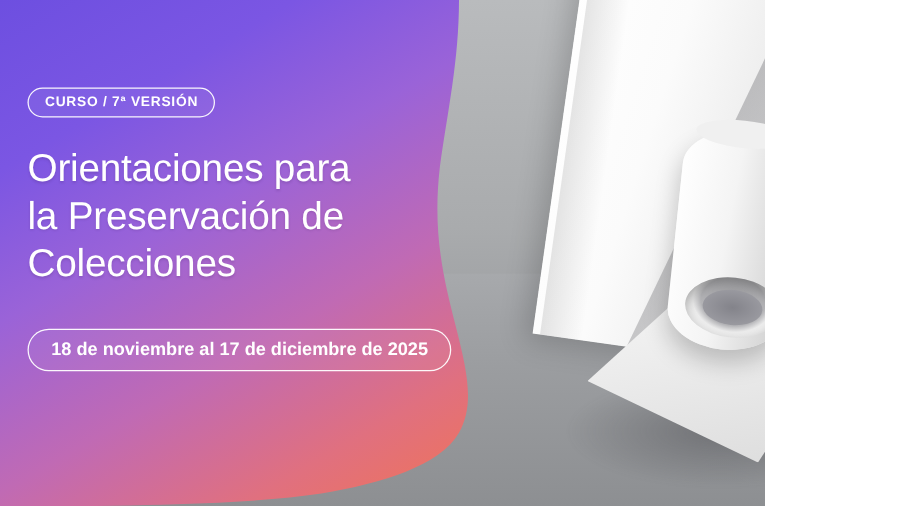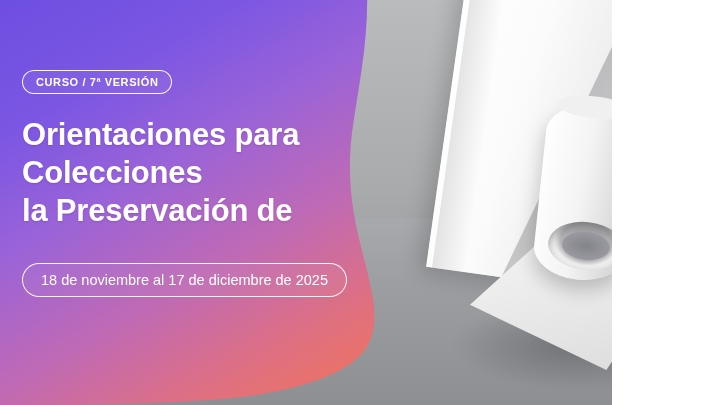--- a/index.html
+++ b/index.html
@@ -161,33 +161,33 @@
     font-weight: bold;
     letter-spacing: 0.6px;
     padding: 5px 13px 5px 13px;
     background: rgba(255,255,255,0.06);
   }
   .title {
     margin: 22px 0 0 0;
     color: #ffffff;
     font-size: 31px;
     line-height: 1.22;
-    font-weight: bold;
+    font-weight: normal;
     letter-spacing: -0.2px;
     text-shadow: 0 1px 2px rgba(60,30,90,0.18);
   }
   .title span { display: block; }
   .date-pill {
     display: inline-block;
     margin-top: 34px;
     border: 1.5px solid rgba(255,255,255,0.95);
     border-radius: 999px;
     color: #ffffff;
     font-size: 14.5px;
-    font-weight: normal;
+    font-weight: bold;
     padding: 8px 18px;
     background: rgba(255,255,255,0.05);
   }
 </style>
 </head>
 <body>
 
 <div class="banner">
 
   <div class="photo-layer">
@@ -211,19 +211,19 @@
                  C0.33,0.995 0.20,1 0,1 Z"></path>
       </clipPath>
     </defs>
   </svg>
   <div class="gradient-panel" style="clip-path:url(#waveClip)"></div>
 
   <div class="content">
     <div class="eyebrow">CURSO / 7ª VERSIÓN</div>
     <h1 class="title">
       <span>Orientaciones para</span>
+      <span>la Preservación de</span>
       <span>Colecciones</span>
-      <span>la Preservación de</span>
     </h1>
     <div class="date-pill">18 de noviembre al 17 de diciembre de 2025</div>
   </div>
 
 </div>
 
 </body></html>

